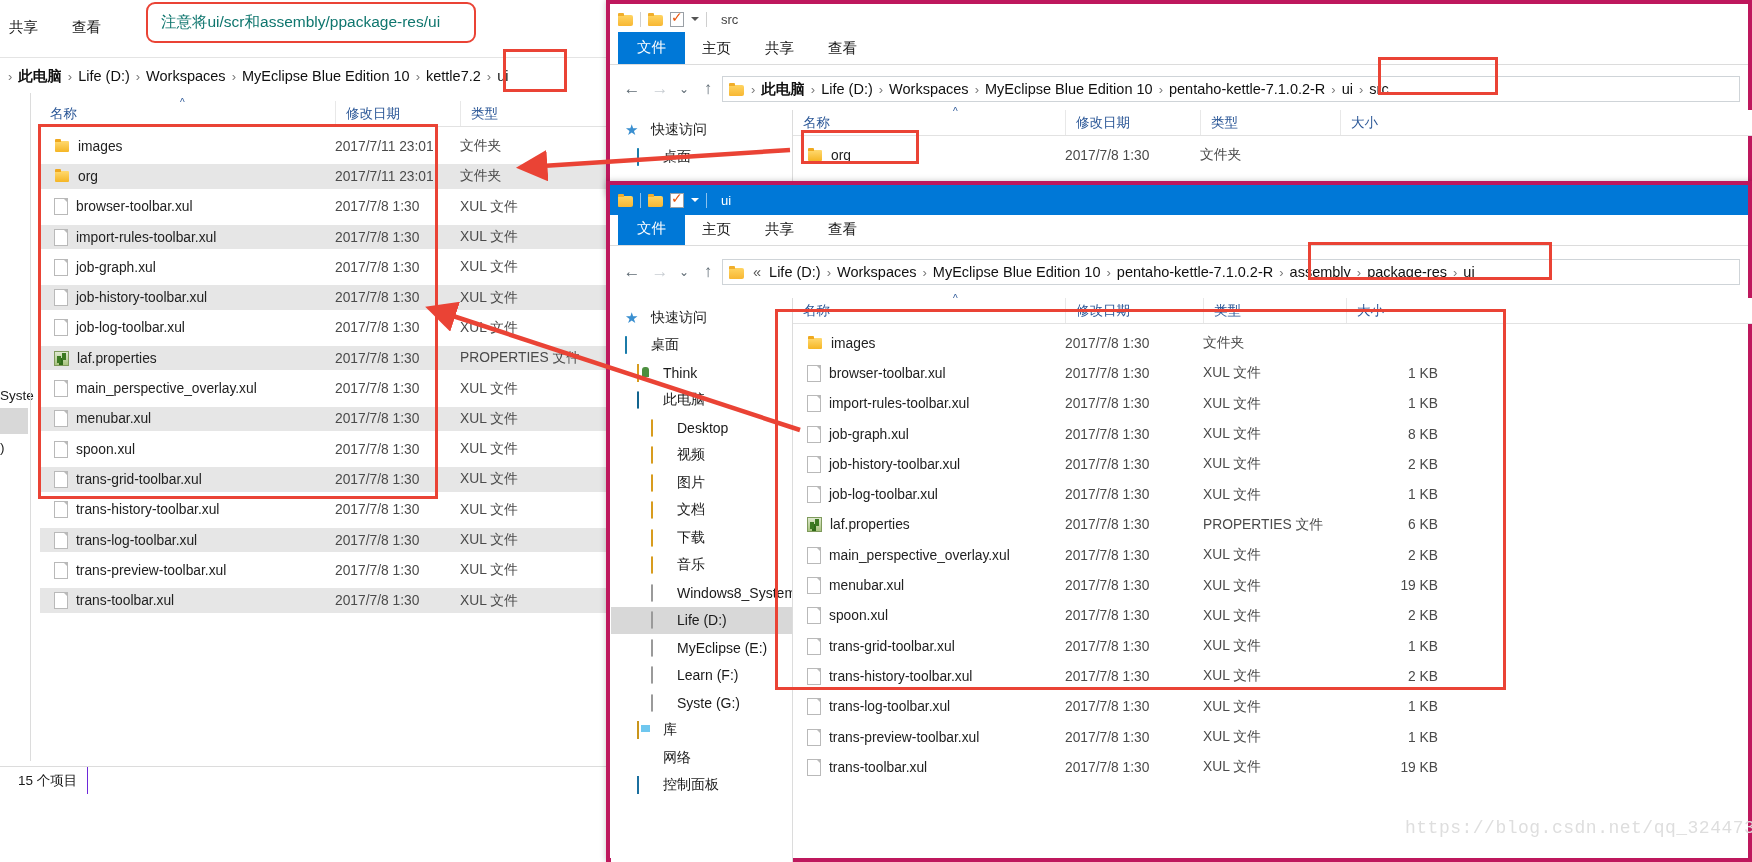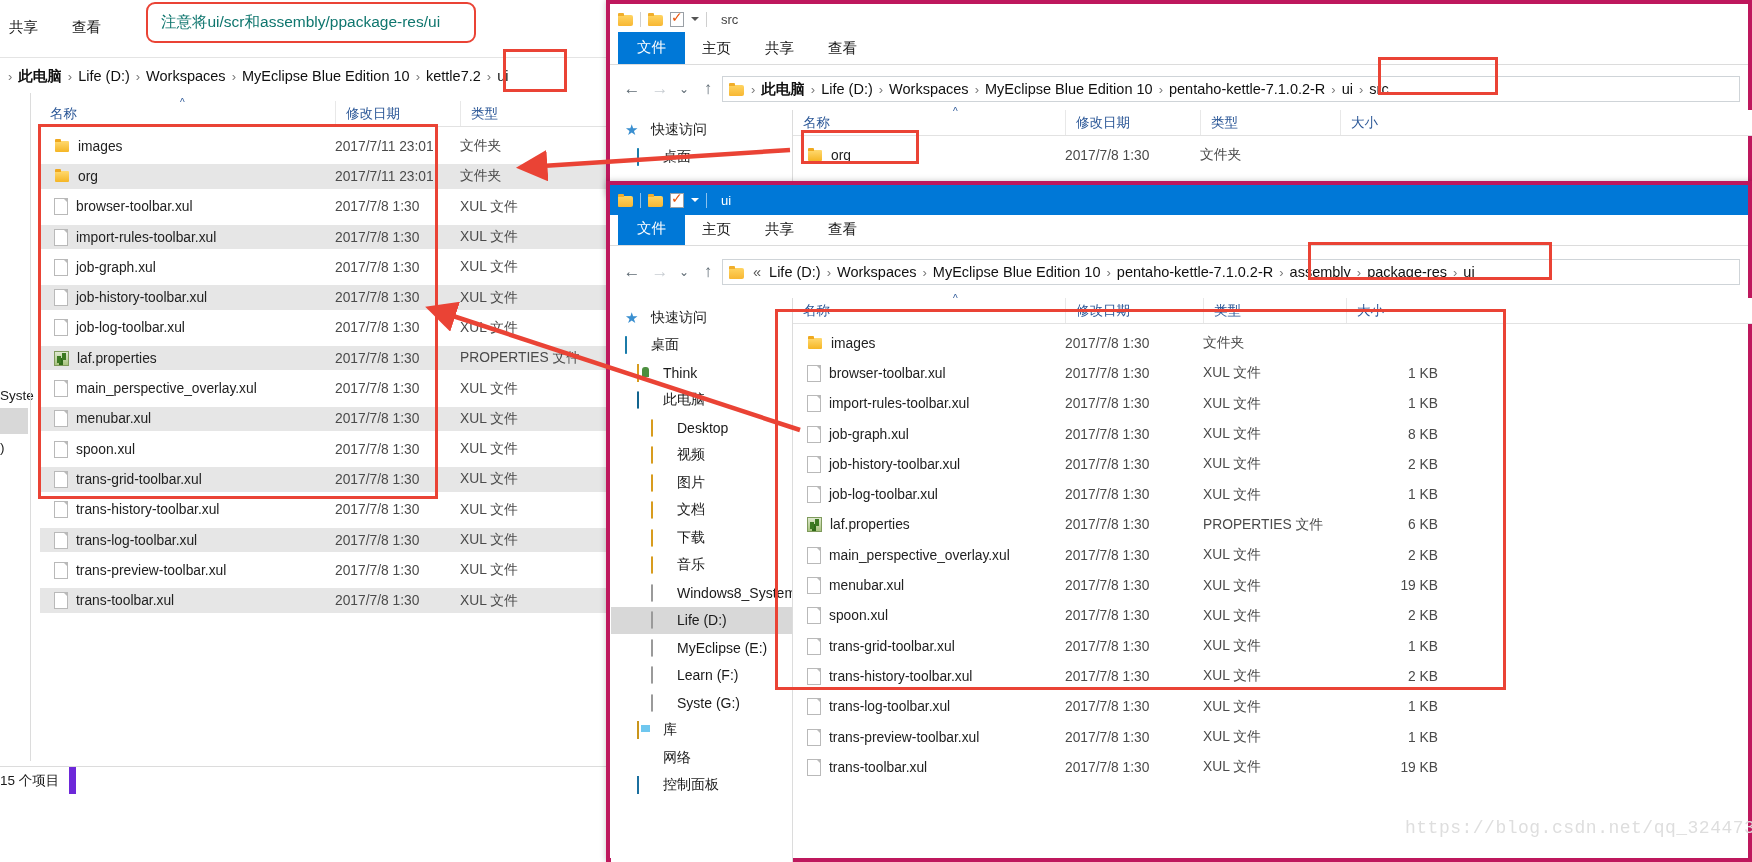--- a/index.html
+++ b/index.html
@@ -123,21 +123,21 @@
   .ni-user { width: 15px; height: 14px; background: linear-gradient(#ffe08a,#f3b93a);
      border: 1px solid #d89c1e; position: relative; }
   .ni-user::after { content:""; position:absolute; left:4px; top:2px; width:7px; height:10px;
      background: #4c8f3f; border-radius: 3px 3px 0 0; }
   .ni-win { width: 15px; height: 13px; background:
      linear-gradient(#5ec0f0,#2489c8); border:1px solid #1b6f9f; }
 
   
   .statusbar { position: absolute; height: 28px; display: flex; align-items: center;
                font-size: 13.5px; color: #1a1a1a; border-top: 1px solid #dcdcdc; background:#fff; }
-  .sb-text { padding-left: 0; border-right: 7px solid #6d28d9; height: 100%;
+  .sb-text { padding-left: 18px; border-right: 1px solid #6d28d9; height: 100%;
              display: flex; align-items: center; padding-right: 10px; }
 
   
   .callout { position: absolute; border: 2.5px solid #ea4335; border-radius: 9px;
              background: #ffffff; padding: 7px 12px 8px 13px; }
   .callout div { color: #0f766e; font-size: 15.5px; line-height: 1.42; white-space: nowrap; }
   .redbox { position: absolute; border: 3px solid #ea4335; background: transparent; }
   svg.arrows { position: absolute; left: 0; top: 0; width: 1752px; height: 862px;
                pointer-events: none; }
   .watermark { position: absolute; color: #dedede; font-size: 18px;

